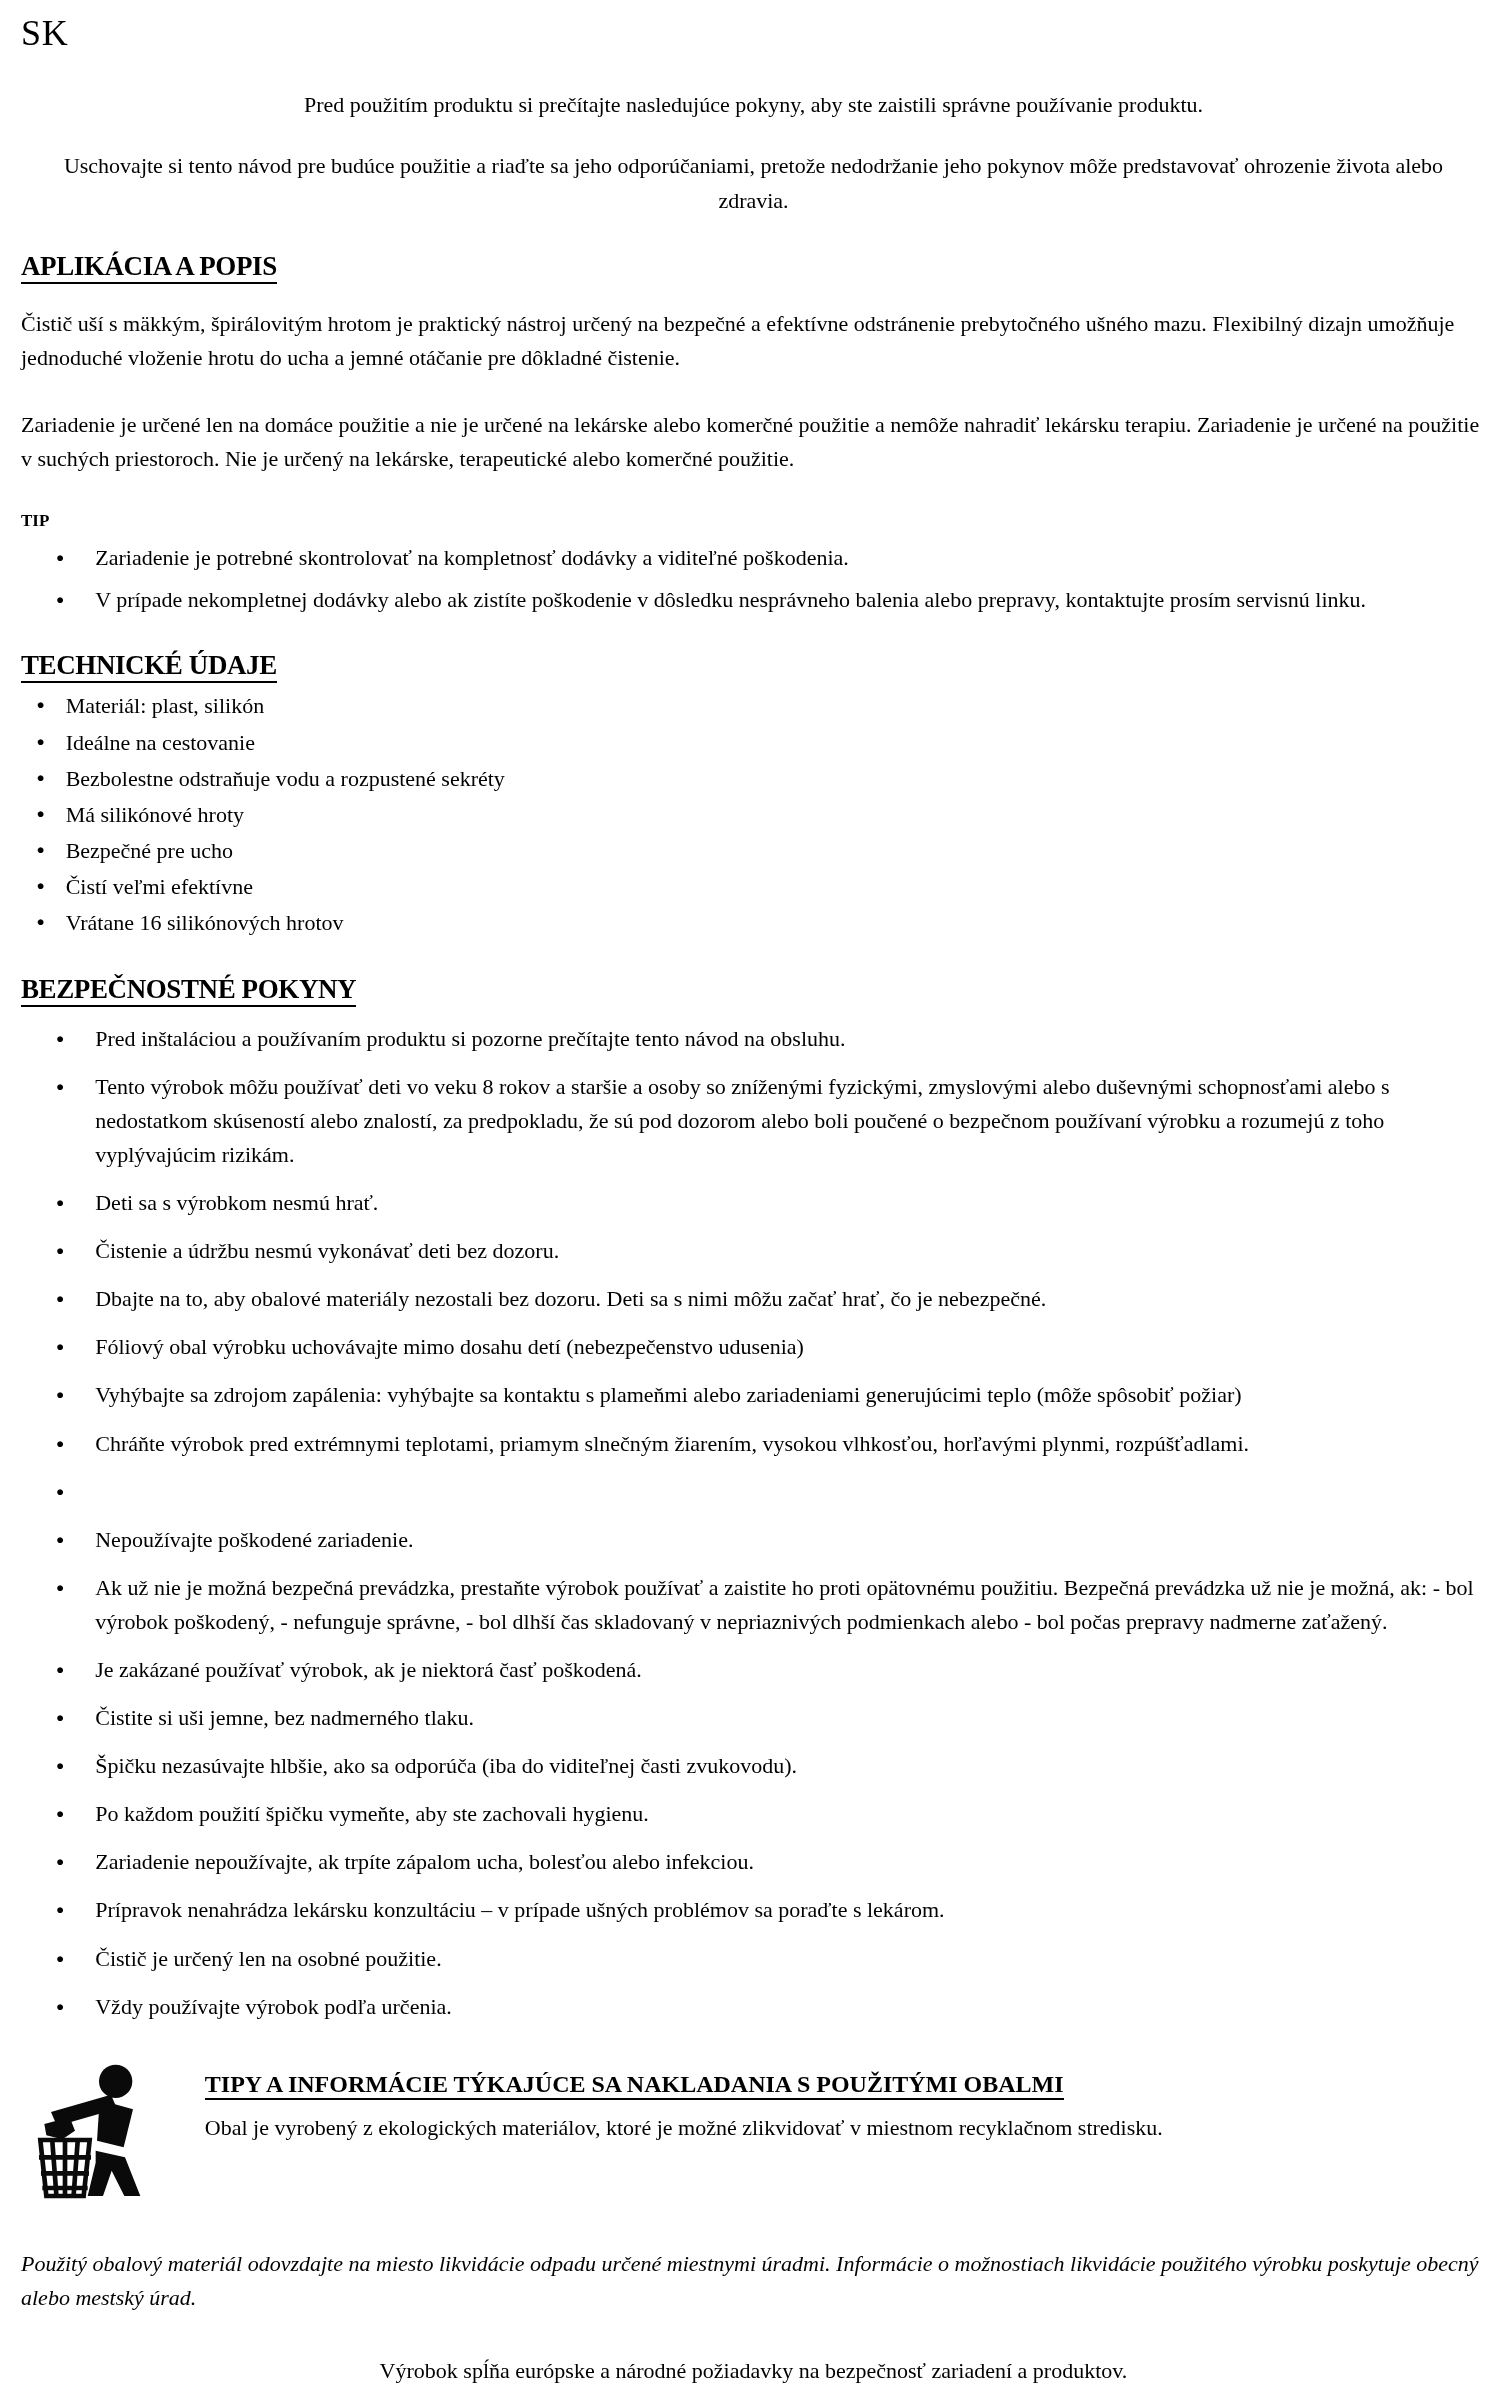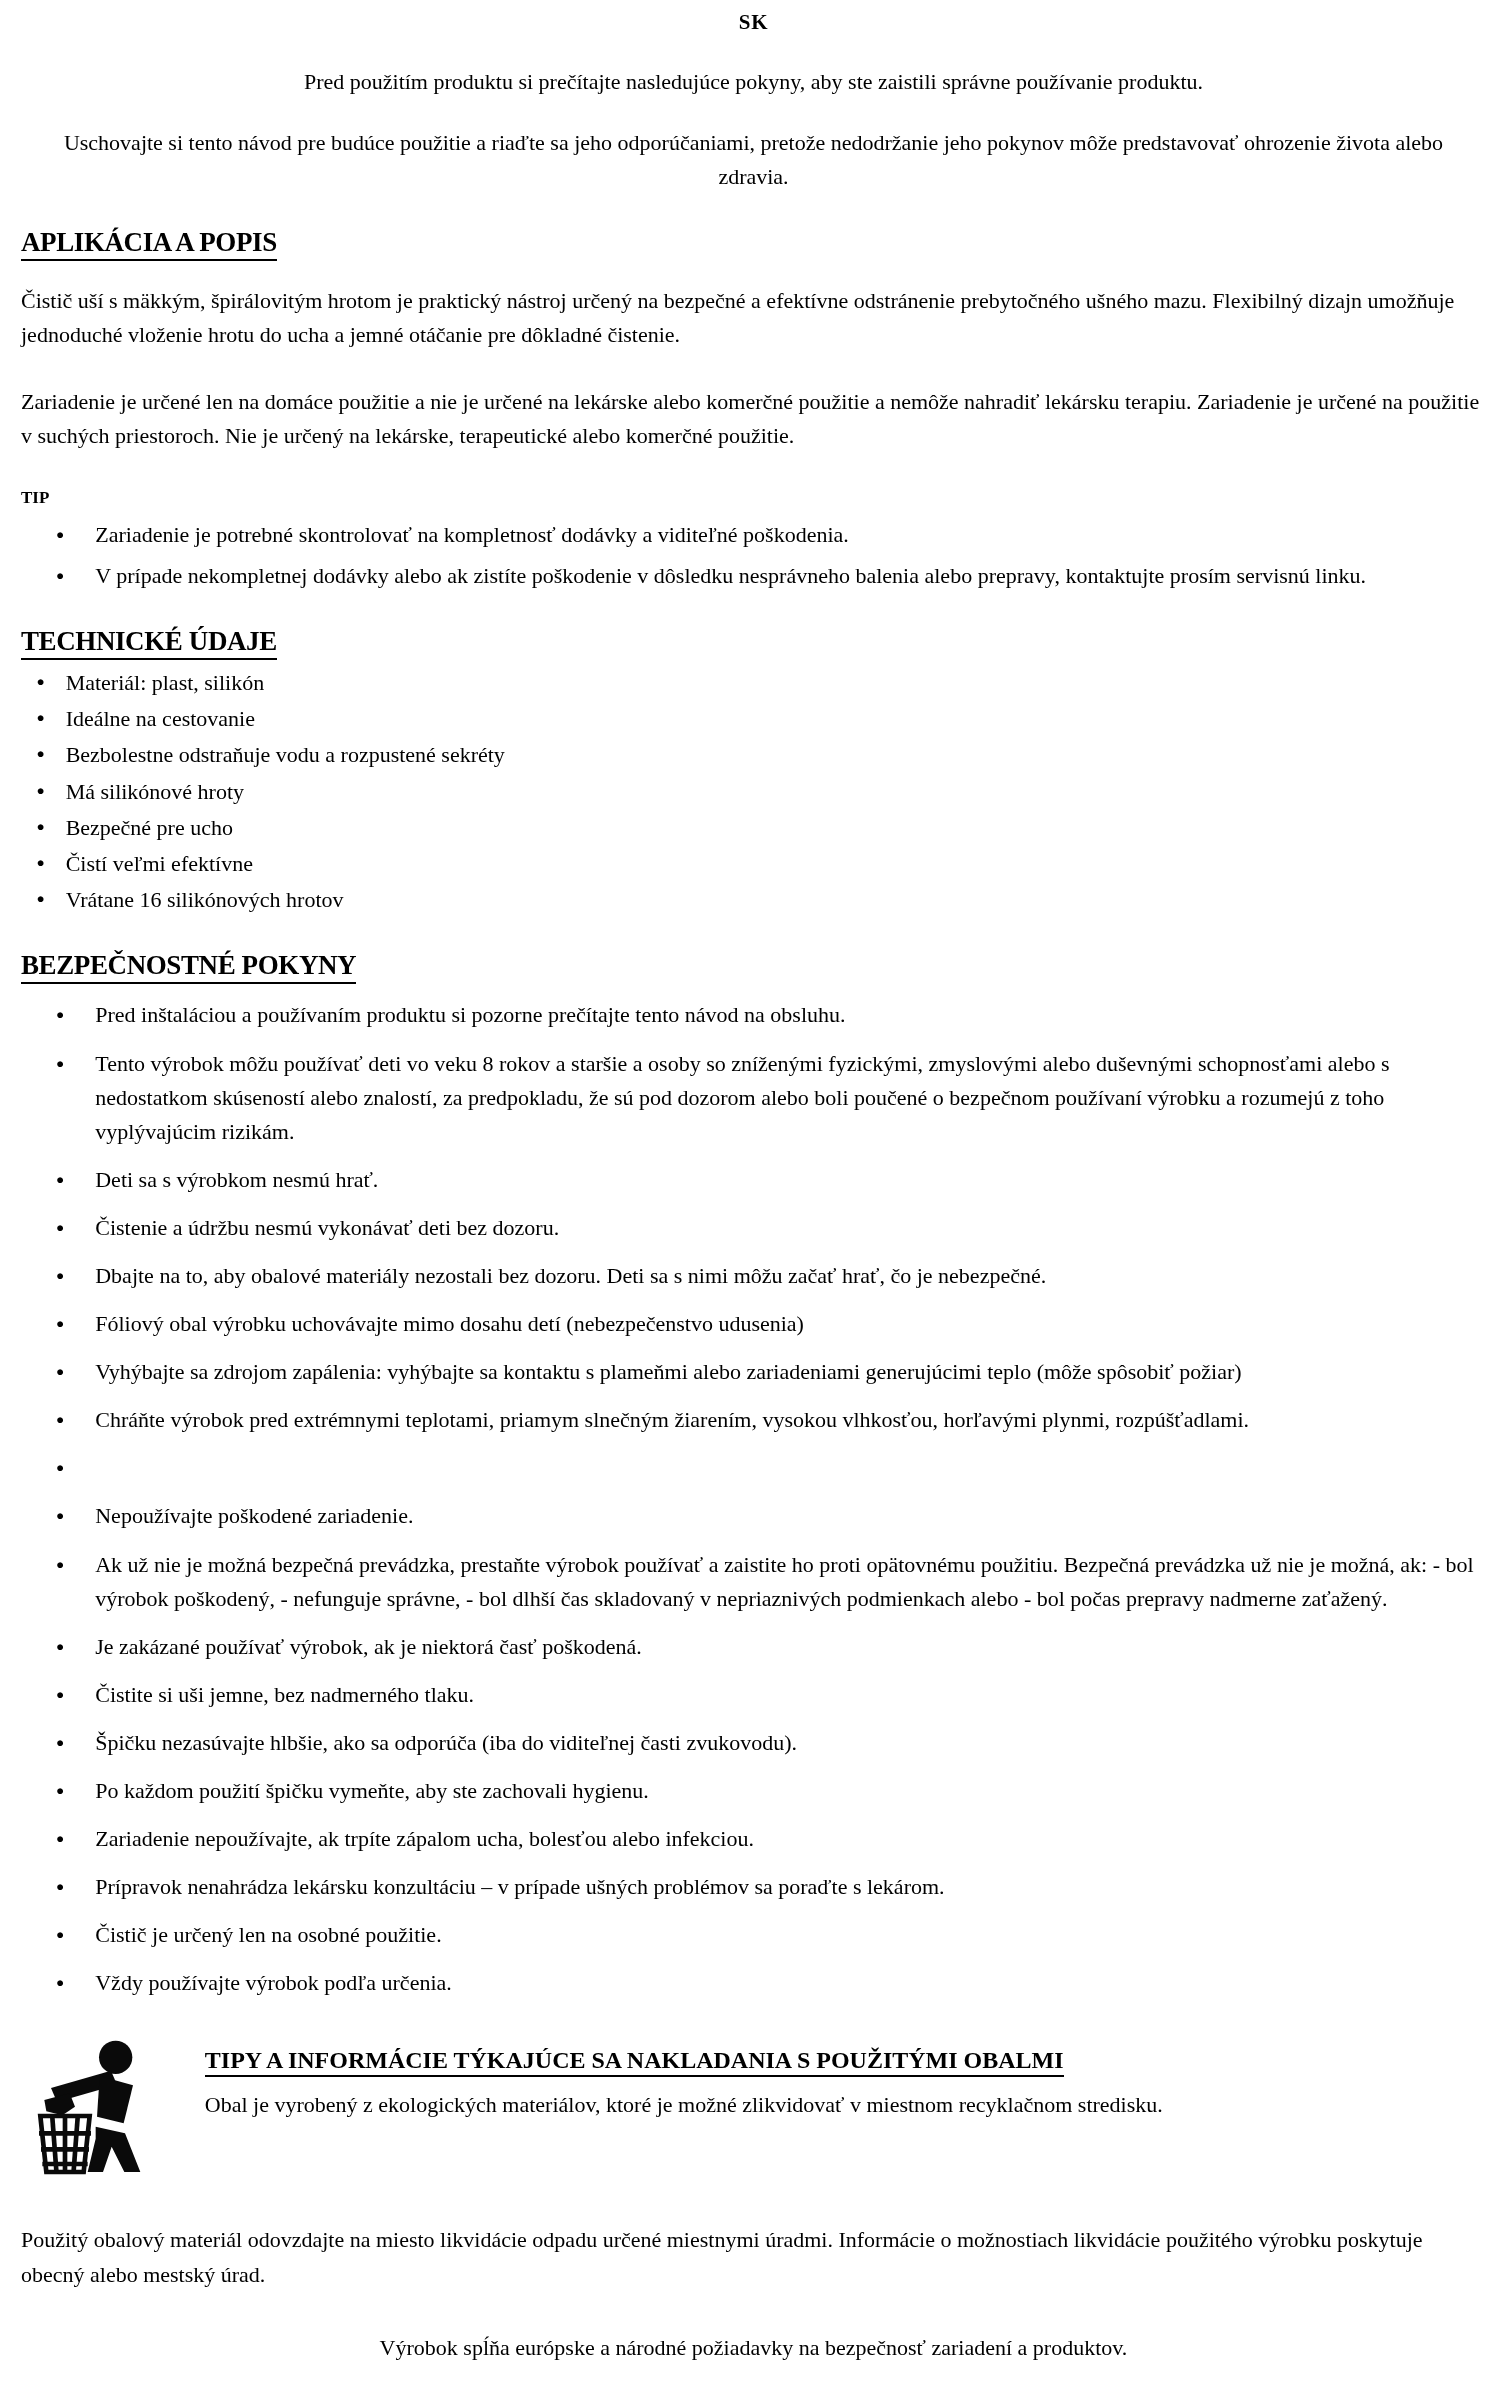--- a/index.html
+++ b/index.html
@@ -6,21 +6,21 @@
   body{
     width:1507px;
     min-height:2401px;
     background:#ffffff;
     color:#000000;
     font-family:"Liberation Serif","DejaVu Serif",serif;
     font-size:22px;
     line-height:1.55;
   }
   .page{box-sizing:border-box;width:1507px;min-height:2401px;padding:5.6px 21px 28px 21px;}
-  .lang-code{font-size:21px;font-weight:bold;letter-spacing:0.7px;text-align:center;}
+  .lang-code{font-size:36px;font-weight:normal;letter-spacing:0.7px;}
   .center{text-align:center;}
   .intro-line{margin:27px 21px 0 21px;}
   .section-head{margin-top:32px;}
   .section-head .ul{
     font-weight:bold;font-size:27px;line-height:1.25;
     border-bottom:2.8px solid #000;padding-bottom:1.4px;letter-spacing:-0.4px;
   }
   .tip-title{font-weight:bold;font-size:17px;margin-top:32px;}
   .para{margin-top:22px;}
   .para-gap{margin-top:33px;}
@@ -33,21 +33,21 @@
   ul.spread li{padding-left:35px;margin-top:14px;}
   ul.spread .bullet{margin-right:31px;}
   ul.tiplist{margin-top:5.6px;}
   ul.tiplist li{padding-left:35px;margin-top:7px;}
   ul.tiplist .bullet{margin-right:31px;}
   .pack{display:flex;align-items:flex-start;gap:34px;margin-top:34px;}
   .pack-icon{flex:0 0 auto;width:140px;height:144px;margin-left:9.8px;}
   .pack-title{font-weight:bold;font-size:24px;line-height:1.3;border-bottom:2.8px solid #000;padding-bottom:1.4px;}
   .pack-text{margin-top:9.8px;}
   .pack-col{padding-top:9.8px;}
-  .disposal{margin-top:45px;}
+  .disposal{margin-top:45px;font-style:italic;}
   .footer-compliance{margin-top:39px;text-align:center;}
 </style>
 </head>
 <body>
 
 <div class="page">
 
   <div class="lang-code">SK</div>
 
   <p class="center intro-line">Pred použitím produktu si prečítajte nasledujúce pokyny, aby ste zaistili správne používanie produktu.</p>

